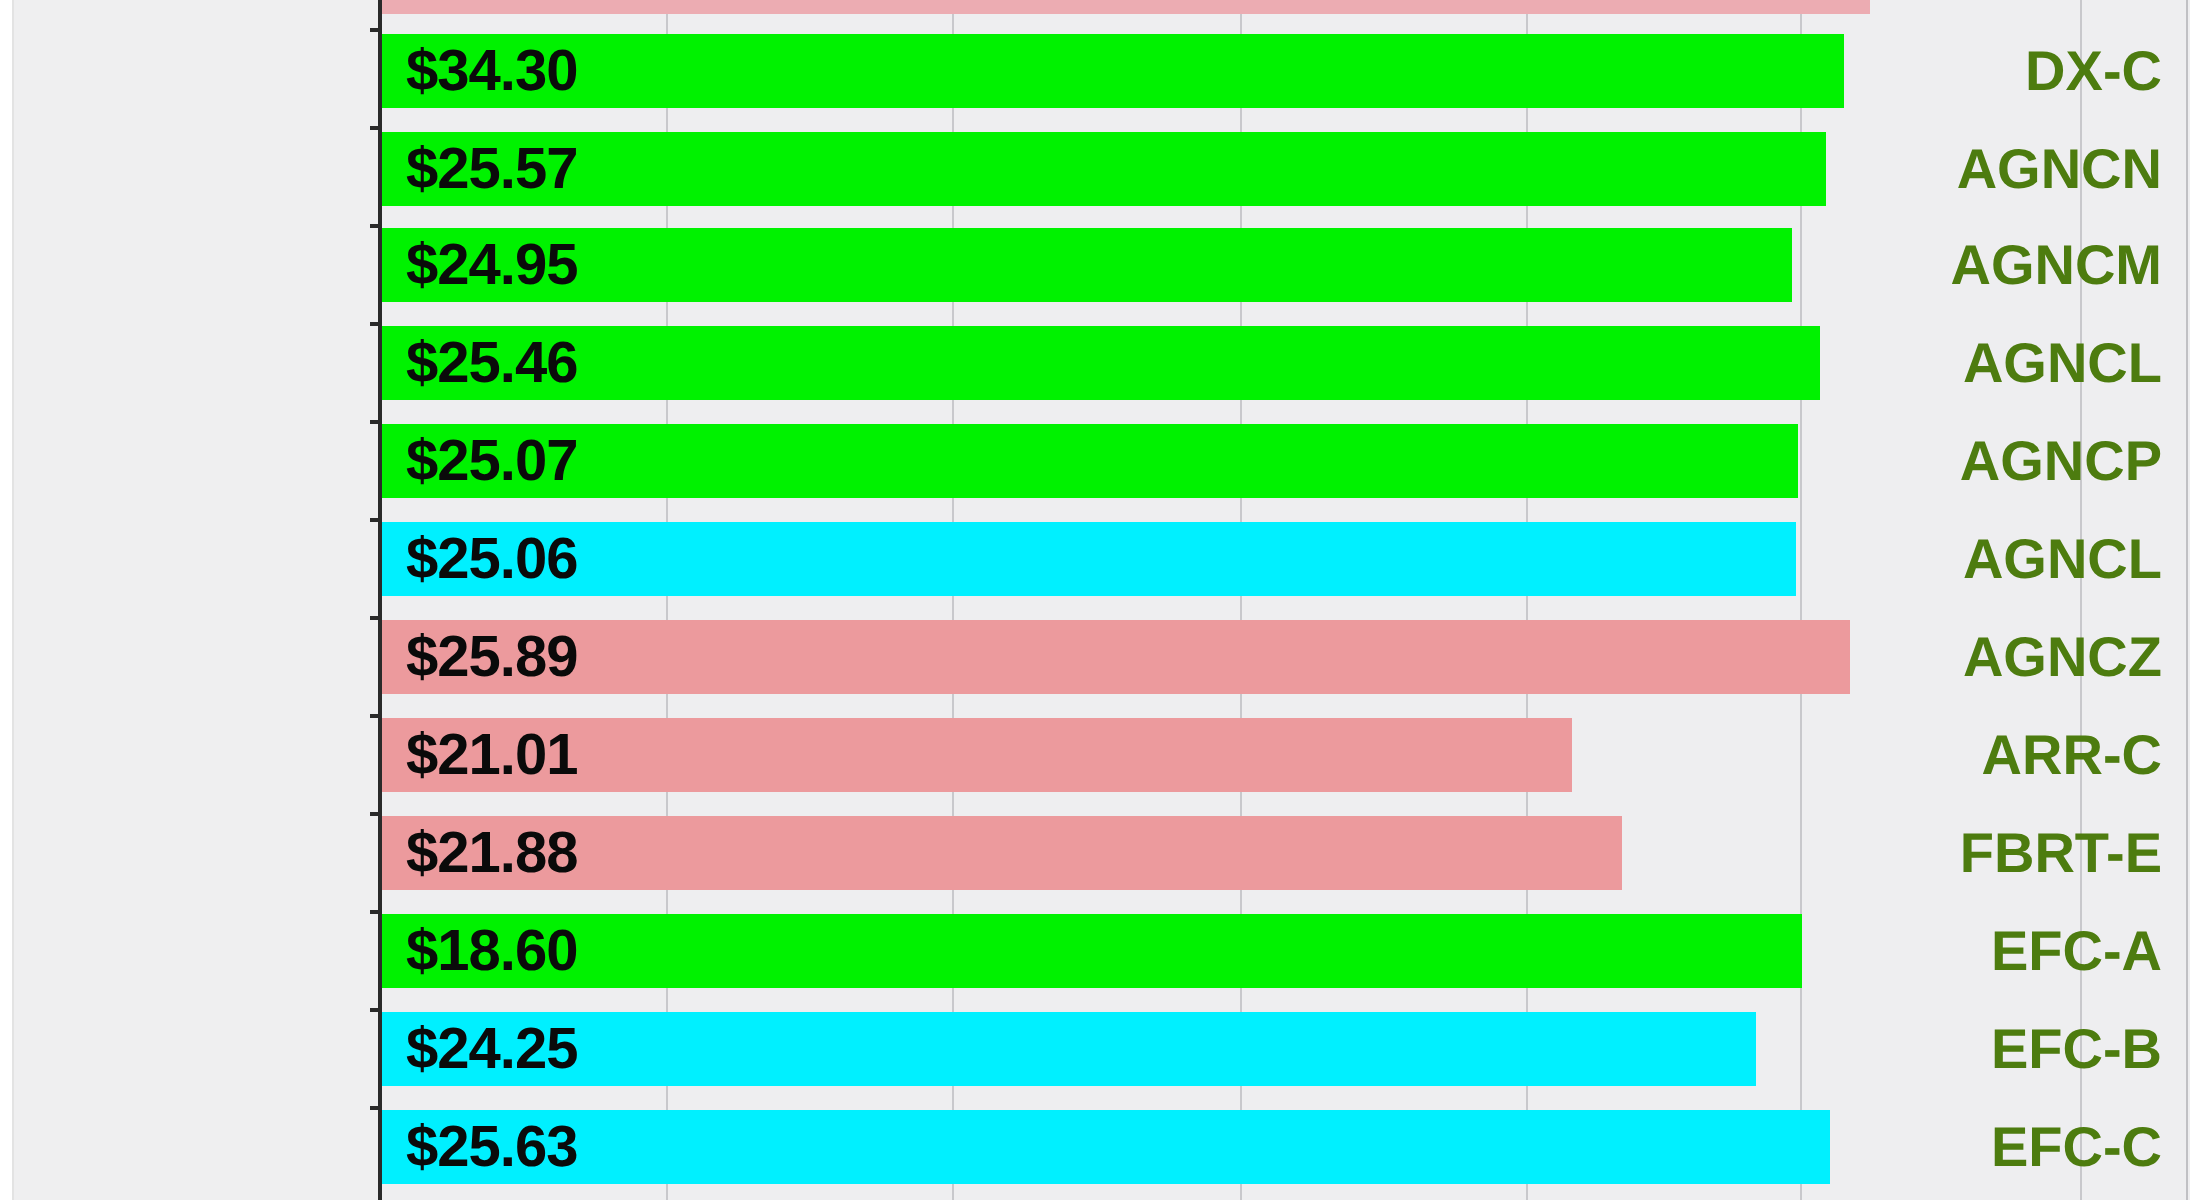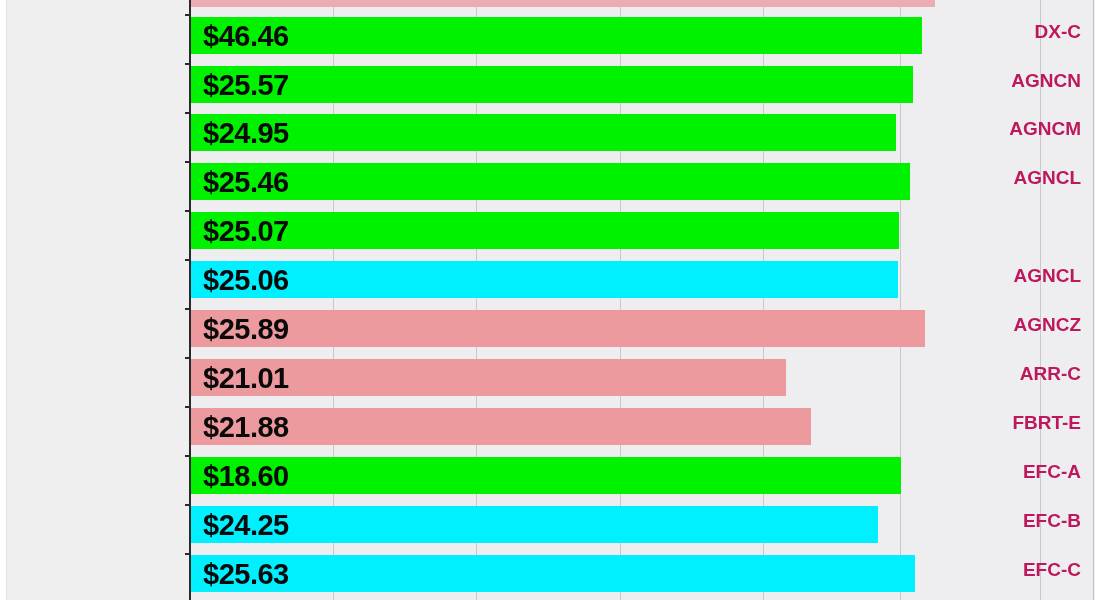--- a/index.html
+++ b/index.html
@@ -92,22 +92,22 @@
     font-size: 29px;
     font-weight: bold;
     letter-spacing: -0.5px;
     white-space: nowrap;
     line-height: 1;
   }
   .row-label {
     position: absolute;
     right: 14px;
     text-align: right;
-    color: #be185d;
-    font-size: 19px;
+    color: #4d7c0f;
+    font-size: 28px;
     font-weight: bold;
     white-space: nowrap;
     line-height: 1;
     z-index: 7;
   }
   
   .clipped-bar {
     position: absolute;
     z-index: 3;
   }
@@ -131,38 +131,39 @@
   <div class="left-gutter"></div>
   <div class="left-gutter-line"></div>
 
   <div class="axis-spine"></div>
 
   <div class="clipped-bar" style="left:191px; top:0px; width:744px; height:7px; background:#ecacb2;"></div>
 
   <div class="axis-tick" style="top:14px;"></div>
   <div class="row-label" style="top:22px;">DX-C</div>
   <div class="bar" style="left:191px; top:17px; width:731px; height:37px; background:#00f200;"></div>
-  <div class="bar-value" style="left:203px; top:22px;">$46.46</div>
+  <div class="bar-value" style="left:203px; top:22px;">$34.30</div>
 
   <div class="axis-tick" style="top:63px;"></div>
   <div class="row-label" style="top:71px;">AGNCN</div>
   <div class="bar" style="left:191px; top:66px; width:722px; height:37px; background:#00f200;"></div>
   <div class="bar-value" style="left:203px; top:71px;">$25.57</div>
 
   <div class="axis-tick" style="top:112px;"></div>
   <div class="row-label" style="top:119px;">AGNCM</div>
   <div class="bar" style="left:191px; top:114px; width:705px; height:37px; background:#00f200;"></div>
   <div class="bar-value" style="left:203px; top:119px;">$24.95</div>
 
   <div class="axis-tick" style="top:161px;"></div>
   <div class="row-label" style="top:168px;">AGNCL</div>
   <div class="bar" style="left:191px; top:163px; width:719px; height:37px; background:#00f200;"></div>
   <div class="bar-value" style="left:203px; top:168px;">$25.46</div>
 
   <div class="axis-tick" style="top:210px;"></div>
+  <div class="row-label" style="top:217px;">AGNCP</div>
   <div class="bar" style="left:191px; top:212px; width:708px; height:37px; background:#00f200;"></div>
   <div class="bar-value" style="left:203px; top:217px;">$25.07</div>
 
   <div class="axis-tick" style="top:259px;"></div>
   <div class="row-label" style="top:266px;">AGNCL</div>
   <div class="bar" style="left:191px; top:261px; width:707px; height:37px; background:#00f0ff;"></div>
   <div class="bar-value" style="left:203px; top:266px;">$25.06</div>
 
   <div class="axis-tick" style="top:308px;"></div>
   <div class="row-label" style="top:315px;text-align:right;">AGNCZ</div>

